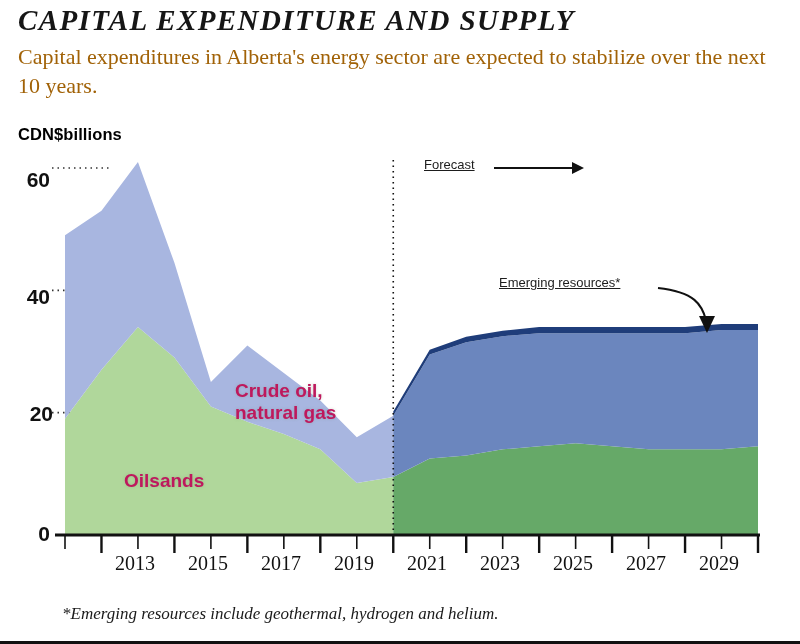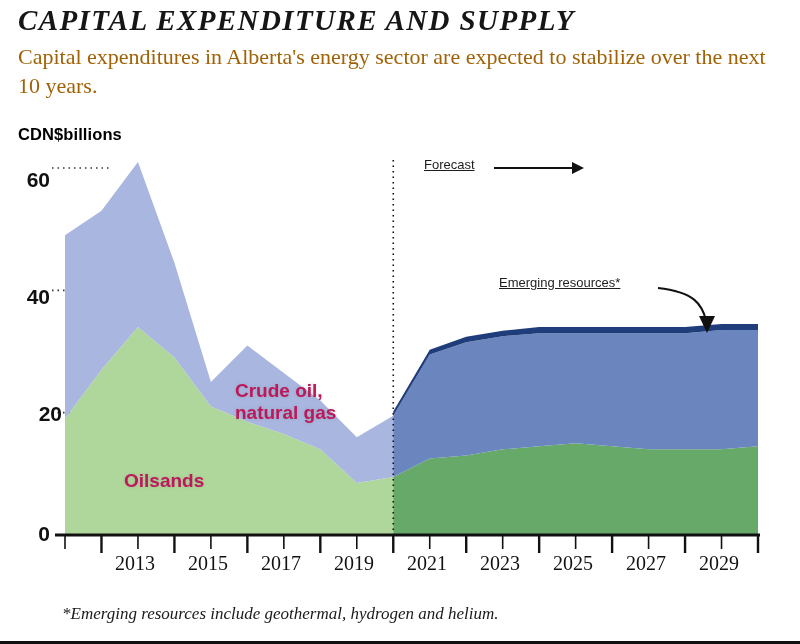--- a/index.html
+++ b/index.html
@@ -118,21 +118,21 @@
         </g>
       <g id="callout-lines">
         <line x1="494" y1="168" x2="572" y2="168" stroke="#111" stroke-width="2"></line>
         <polygon points="572,162 584,168 572,174" fill="#111"></polygon>
         <path d="M658,288 C695,292 702,305 706,320" stroke="#111" stroke-width="2" fill="none"></path>
         <polygon points="699,316 715,316 707,333" fill="#111"></polygon>
       </g>
     </svg>
 
     <div class="ytick" style="left:10px;top:522px;">0</div>
-    <div class="ytick" style="left:22px;top:402px;">20</div>
+    <div class="ytick" style="left:13px;top:402px;">20</div>
     <div class="ytick" style="left:10px;top:285px;">40</div>
     <div class="ytick" style="left:10px;top:168px;">60</div>
 
     <div class="xtick" style="left:100px;top:552px;">2013</div>
     <div class="xtick" style="left:173px;top:552px;">2015</div>
     <div class="xtick" style="left:246px;top:552px;">2017</div>
     <div class="xtick" style="left:319px;top:552px;">2019</div>
     <div class="xtick" style="left:392px;top:552px;">2021</div>
     <div class="xtick" style="left:465px;top:552px;">2023</div>
     <div class="xtick" style="left:538px;top:552px;">2025</div>

